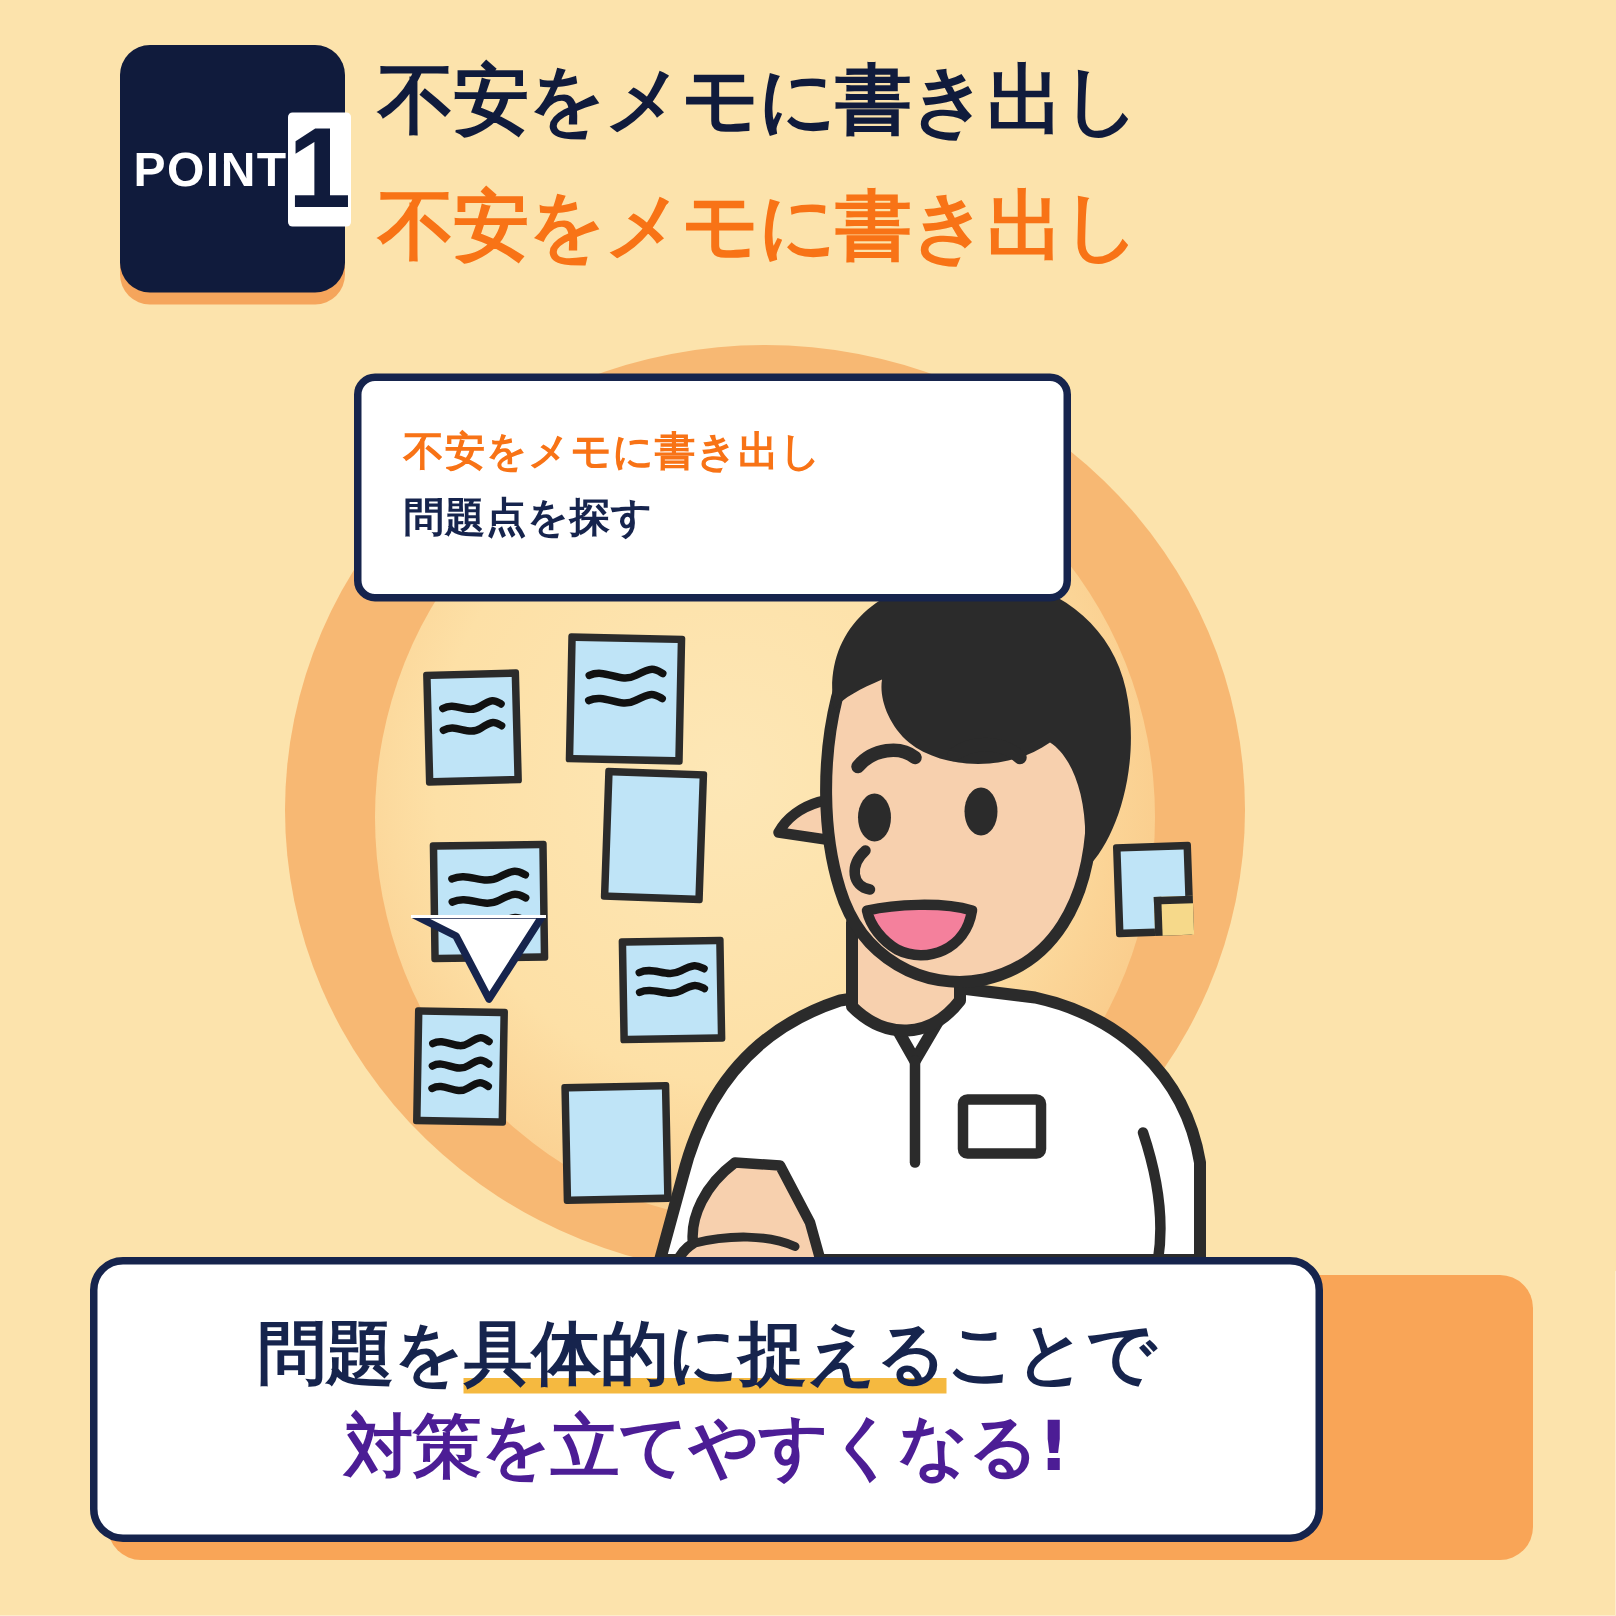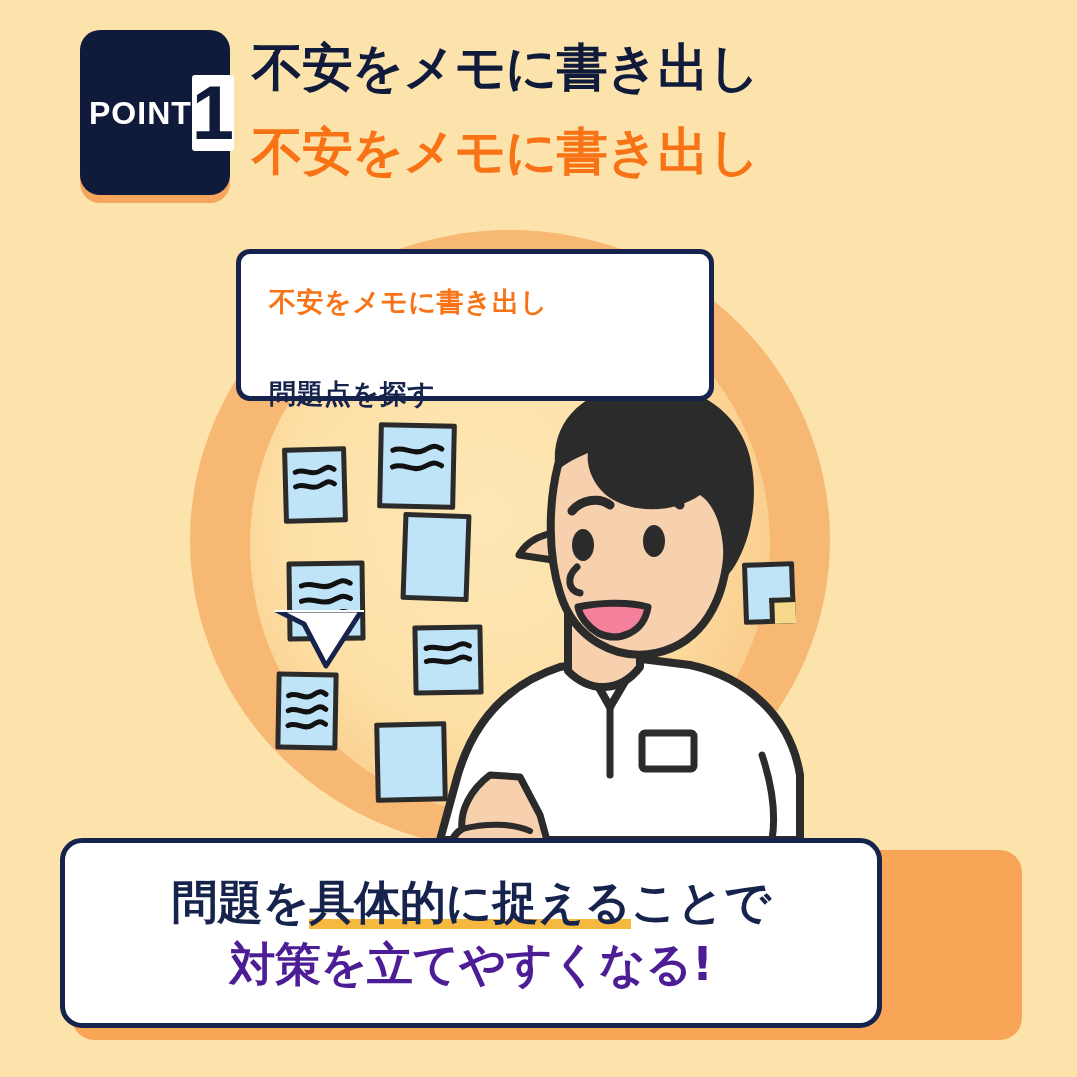--- a/index.html
+++ b/index.html
@@ -116,21 +116,21 @@
     padding:26px 0 0 28px;
   }
   .bubble-line {
     font-size:27px; font-weight:bold;
     line-height:44px;
     white-space:nowrap;
     font-family:"DejaVu Sans","Liberation Sans",sans-serif;
     letter-spacing:0.5px;
   }
   #bubble-line1 { color:#F87316; }
-  #bubble-line2 { color:#16244D;margin-top:48px; }
+  #bubble-line2 { color:#16244D; }
   #bubble-tail {
     position:absolute; left:274px; top:395px;
     width:90px; height:60px;
   }
 
   
   #callout-shadow {
     position:absolute; left:72px; top:850px;
     width:950px; height:190px;
     background:#F9A557; border-radius:22px;

